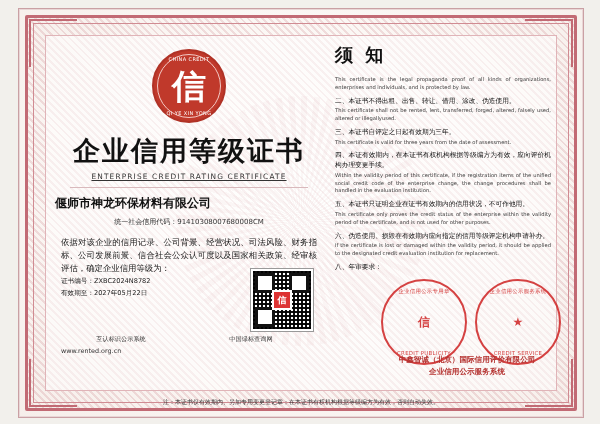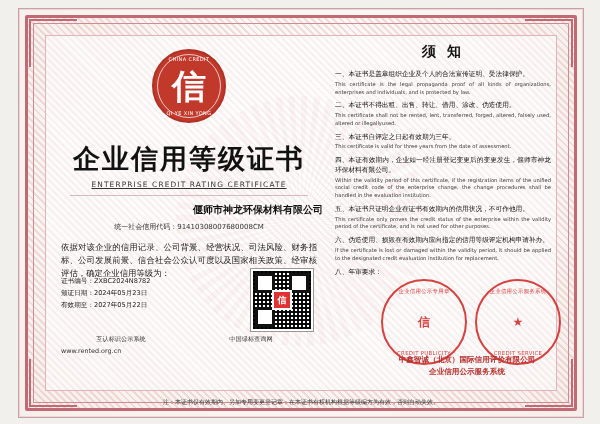--- a/index.html
+++ b/index.html
@@ -74,33 +74,33 @@
     line-height:1;
   }
   .emblem .arc-top,.emblem .arc-bot{
     position:absolute;left:0;right:0;text-align:center;color:#fff;
     font-size:5px;letter-spacing:.4px;
   }
   .emblem .arc-top{top:7px;}
   .emblem .arc-bot{bottom:7px;}
 
   .title-cn{
-    margin-top:18px;text-align:center;
+    margin-top:10px;text-align:center;
     font-size:27px;font-weight:700;color:#111;letter-spacing:2px;
     font-family:Liberation Sans, sans-serif;
   }
   .title-en{
     margin-top:3px;text-align:center;
     font-size:7.4px;color:#333;letter-spacing:1.15px;text-decoration:underline;
   }
   .rule{
     margin:6px auto 0;width:238px;height:1px;background:#d9b9bc;
   }
   .company{
-    margin-top:7px;text-align:right;font-size:10px;font-weight:700;color:#111;
+    margin-top:7px;text-align:left;font-size:12px;font-weight:700;color:#111;
   }
   .usci{
     margin-top:5px;text-align:center;font-size:7px;color:#333;
   }
   .para{
     margin:9px 6px 0;font-size:8.4px;line-height:1.55;color:#1a1a1a;text-align:justify;
   }
   .grade{
     margin-top:10px;text-align:center;
     font-size:30px;font-weight:700;color:#cf1f1f;letter-spacing:3px;
@@ -137,21 +137,21 @@
   .qr-caps span{flex:1;text-align:center;}
   .site{
     position:absolute;left:6px;top:304px;width:120px;font-size:6.4px;color:#333;
   }
 
   
   .right{
     position:absolute;left:316px;top:34px;width:216px;height:300px;
   }
   .notice-title{
-    text-align:center;font-size:14px;font-weight:700;color:#111;letter-spacing:3px;
+    font-size:18px;font-weight:700;color:#111;letter-spacing:3px;
   }
   .notes{margin-top:9px;}
   .note{margin-bottom:5px;}
   .note .cn{font-size:6.7px;line-height:1.45;color:#111;text-align:justify;}
   .note .en{font-size:5.2px;line-height:1.5;color:#3a3a3a;text-align:justify;margin-top:1px;}
 
   
   .seal{
     position:absolute;width:82px;height:82px;border-radius:50%;
     border:2px solid #d02a2a;color:#d02a2a;opacity:.88;
@@ -208,21 +208,20 @@
     <div class="company">偃师市神龙环保材料有限公司</div>
     <div class="usci">
       <span>统一社会信用代码：</span><span>91410308007680008CM</span>
     </div>
 
     <div class="para">依据对该企业的信用记录、公司背景、经营状况、司法风险、财务指标、公司发展前景、信合社会公众认可度以及国家相关政策、经审核评估，确定企业信用等级为：</div>
 
 
     <div class="meta">
       <div><span>证书编号：</span><span>ZXBC2024N8782</span></div>
-      <div><span>颁证日期：</span><span>2024年05月23日</span></div>
       <div><span>有效期至：</span><span>2027年05月22日</span></div>
     </div>
 
     <div class="qr">
       <div class="pos a"></div>
         <div class="pos b"></div>
         <div class="pos c"></div>
       <div class="ctr">信</div>
     </div>
 
@@ -230,33 +229,32 @@
       <span>互认标识公示系统</span>
       <span>中国绿标查询网</span>
     </div>
     <div class="site">www.rented.org.cn</div>
   </div>
 
   <div class="right">
     <div class="notice-title">须 知</div>
     <div class="notes">
       <div class="note">
-        <div class="cn">一、本证书是盖章组织企业及个人的合法宣传证明、受法律保护。</div>
         <div class="en">This certificate is the legal propaganda proof of all kinds of organizations, enterprises and individuals, and is protected by law.</div>
       </div>
       <div class="note">
         <div class="cn">二、本证书不得出租、出售、转让、借用、涂改、伪造使用。</div>
         <div class="en">This certificate shall not be rented, lent, transferred, forged, altered, falsely used, altered or illegallyused.</div>
       </div>
       <div class="note">
         <div class="cn">三、本证书自评定之日起有效期为三年。</div>
         <div class="en">This certificate is valid for three years from the date of assessment.</div>
       </div>
       <div class="note">
-        <div class="cn">四、本证有效期内，企业如一经注册登记变更后的变更发生，偃师市神龙环保材料有限公司。</div>
+        <div class="cn">四、本证有效期内，在本证书有权机构根据等级编方为有效，应向评价机构办理变更手续。</div>
         <div class="en">Within the validity period of this certificate, if the registration items of the unified social credit code of the enterprise change, the change procedures shall be handled in the evaluation institution.</div>
       </div>
       <div class="note">
         <div class="cn">五、本证书只证明企业在证书有效期内的信用状况，不可作他用。</div>
         <div class="en">This certificate only proves the credit status of the enterprise within the validity period of the certificate, and is not used for other purposes.</div>
       </div>
       <div class="note">
         <div class="cn">六、伪造使用、损毁在有效期内应向指定的信用等级评定机构申请补办。</div>
         <div class="en">If the certificate is lost or damaged within the validity period, it should be applied to the designated credit evaluation institution for replacement.</div>
       </div>

